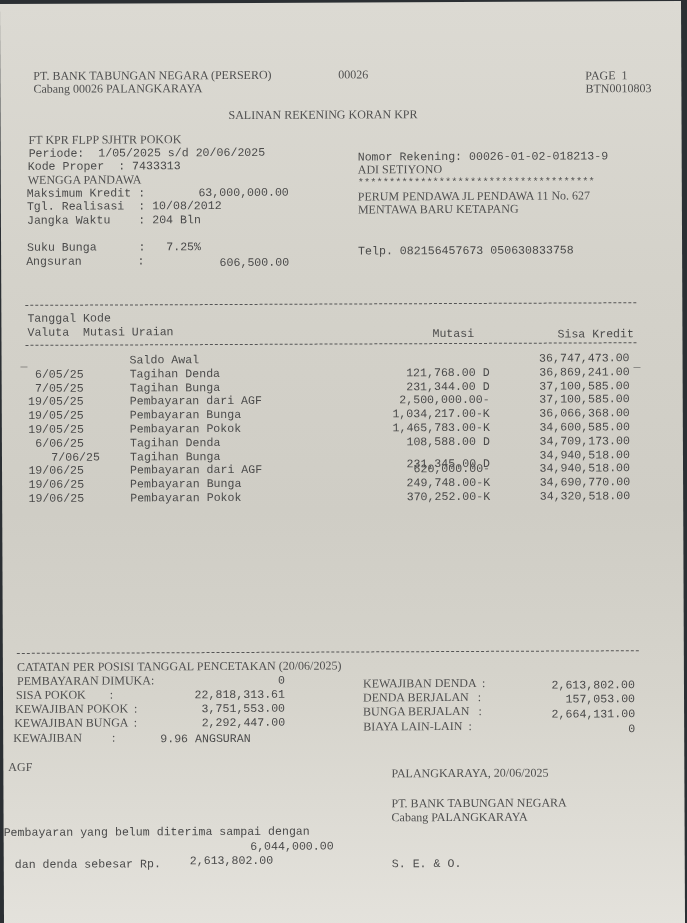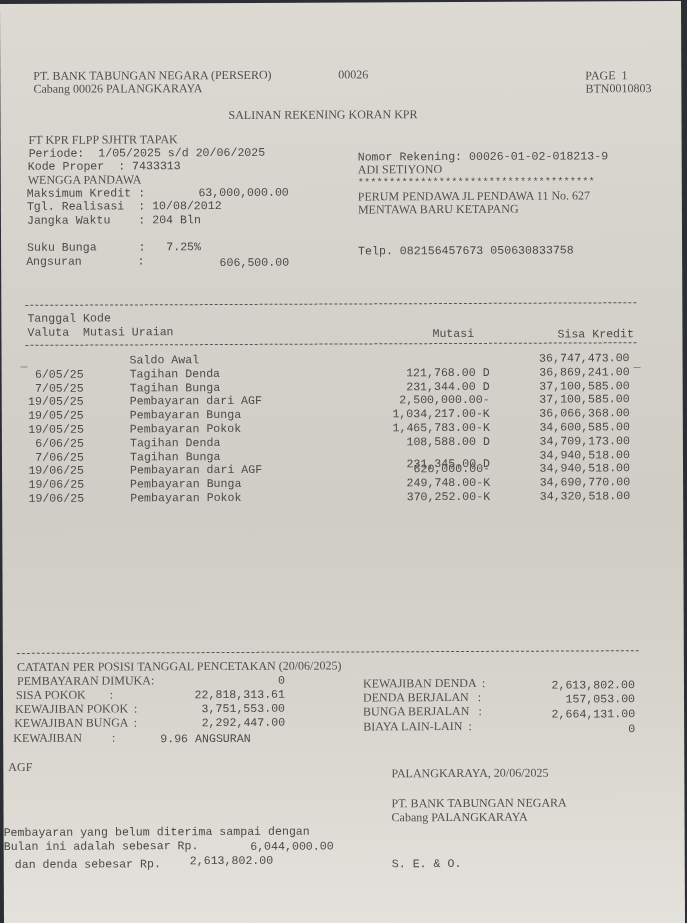--- a/index.html
+++ b/index.html
@@ -34,21 +34,21 @@
 
 <div class="paper">
 
   <div class="t serif" style="left:33px;top:66px;">PT. BANK TABUNGAN NEGARA (PERSERO)</div>
   <div class="t serif" style="left:33px;top:79px;">Cabang 00026 PALANGKARAYA</div>
   <div class="t serif" style="left:338px;top:66px;">00026</div>
   <div class="t serif" style="left:585px;top:68px;">PAGE  1</div>
   <div class="t serif" style="left:585px;top:81px;">BTN0010803</div>
   <div class="t serif" style="left:228px;top:106px;">SALINAN REKENING KORAN KPR</div>
 
-  <div class="t serif" style="left:28px;top:130px;">FT KPR FLPP SJHTR TAPAK</div>
+  <div class="t serif" style="left:28px;top:130px;">FT KPR FLPP SJHTR POKOK</div>
   <div class="t" style="left:28px;top:143px;">Periode:  1/05/2025 s/d 20/06/2025</div>
   <div class="t" style="left:27px;top:156px;">Kode Proper  : 7433313</div>
   <div class="t serif" style="left:27px;top:170px;">WENGGA PANDAWA</div>
   <div class="t" style="left:26px;top:183px;">Maksimum Kredit :</div>
   <div class="t right" style="left:180px;width:108px;top:183px;">63,000,000.00</div>
   <div class="t" style="left:26px;top:196px;">Tgl. Realisasi  : 10/08/2012</div>
   <div class="t" style="left:26px;top:210px;">Jangka Waktu    : 204 Bln</div>
   <div class="t" style="left:26px;top:237px;">Suku Bunga      :   7.25%</div>
   <div class="t" style="left:25px;top:251px;">Angsuran        :</div>
   <div class="t right" style="left:180px;width:108px;top:253px;">606,500.00</div>
@@ -108,21 +108,21 @@
         <div class="t right" style="left:380px;width:108px;top:0px;">1,465,783.00-K</div>
         <div class="t right" style="left:500px;width:128px;top:0px;">34,600,585.00</div>
       </div>
       <div class="row" style="top: 82.8px;">
         <div class="t right" style="left:12px;width:70px;top:0px;">6/06/25</div>
         <div class="t" style="left:128px;top:0px;">Tagihan Denda</div>
         <div class="t right" style="left:380px;width:108px;top:0px;">108,588.00 D</div>
         <div class="t right" style="left:500px;width:128px;top:0px;">34,709,173.00</div>
       </div>
       <div class="row" style="top: 96.6px;">
-        <div class="t right" style="left:12px;width:70px;top:0px;text-align:right;">7/06/25</div>
+        <div class="t right" style="left:28px;width:70px;top:0px;text-align:right;">7/06/25</div>
         <div class="t" style="left:128px;top:0px;">Tagihan Bunga</div>
         <div class="t right" style="left:380px;width:108px;top:8px;">231,345.00 D</div>
         <div class="t right" style="left:500px;width:128px;top:0px;">34,940,518.00</div>
       </div>
       <div class="row" style="top: 110.4px;">
         <div class="t right" style="left:12px;width:70px;top:0px;">19/06/25</div>
         <div class="t" style="left:128px;top:0px;">Pembayaran dari AGF</div>
         <div class="t right" style="left:380px;width:108px;top:0px;">620,000.00-</div>
         <div class="t right" style="left:500px;width:128px;top:0px;">34,940,518.00</div>
       </div>
@@ -163,17 +163,16 @@
   <div class="t serif" style="left:360px;top:718px;">BIAYA LAIN-LAIN  :</div>
   <div class="t right" style="left:520px;width:112px;top:721px;">0</div>
 
   <div class="t serif" style="left:5px;top:757px;">AGF</div>
   <div class="t serif" style="left:388px;top:765px;">PALANGKARAYA, 20/06/2025</div>
   <div class="t serif" style="left:388px;top:795px;">PT. BANK TABUNGAN NEGARA</div>
   <div class="t serif" style="left:388px;top:809px;">Cabang PALANGKARAYA</div>
   <div class="t" style="left:388px;top:855px;">S. E. &amp; O.</div>
 
   <div class="t" style="left:0px;top:822px;">Pembayaran yang belum diterima sampai dengan</div>
-  <div class="t" style="left:0px;top:836px;">Bulan ini adalah sebesar Rp.</div>
   <div class="t right" style="left:220px;width:110px;top:837px;">6,044,000.00</div>
   <div class="t" style="left:0px;top:854px;margin-left:11px;">dan denda sebesar Rp.</div>
   <div class="t" style="left:186px;top:851px;">2,613,802.00</div>
 </div>
 
 </body></html>

